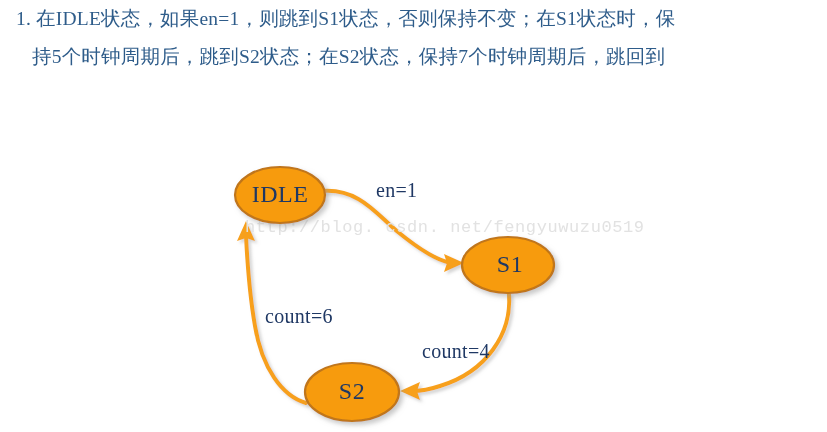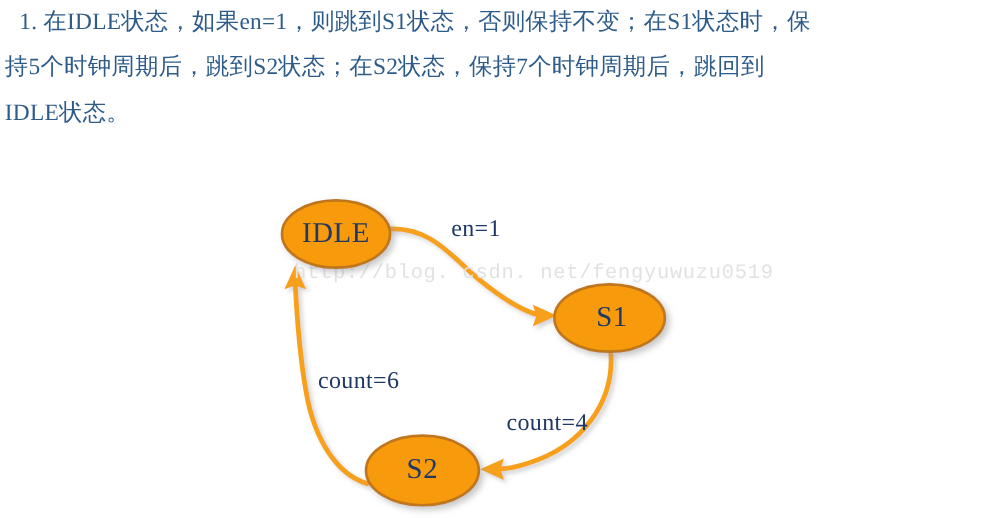--- a/index.html
+++ b/index.html
@@ -22,21 +22,21 @@
     top: 0px;
     width: 827px;
   }
   .para-line {
     color: #2E5C8A;
     font-family: "Liberation Serif", "DejaVu Serif", serif;
     font-size: 19.5px;
     line-height: 38px;
     letter-spacing: 0.2px;
     white-space: nowrap;
-    padding-left: 4px;
+    padding-left: 32px;
     height: 38px;
   }
   .para-line.first { padding-left: 16px; }
 
   
   #diagram {
     position: absolute;
     left: 0px;
     top: 120px;
     width: 827px;
@@ -84,21 +84,20 @@
   .edge-head {
     stroke-width: 0;
   }
 </style>
 </head>
 <body>
 
 <div id="paragraph">
   <div class="para-line first">1.  在IDLE状态，如果en=1，则跳到S1状态，否则保持不变；在S1状态时，保</div>
   <div class="para-line">持5个时钟周期后，跳到S2状态；在S2状态，保持7个时钟周期后，跳回到</div>
-  <div class="para-line">IDLE状态。</div>
 </div>
 
 <div id="diagram">
   <svg viewBox="0 0 827 312" xmlns="http://www.w3.org/2000/svg">
 
     <defs>
       <filter id="softshadow" x="-40%" y="-40%" width="200%" height="200%">
         <feDropShadow dx="3" dy="3" stdDeviation="2.5" flood-color="#9a9a9a" flood-opacity="0.55"></feDropShadow>
       </filter>
       <filter id="edgeshadow" x="-40%" y="-40%" width="200%" height="200%">

